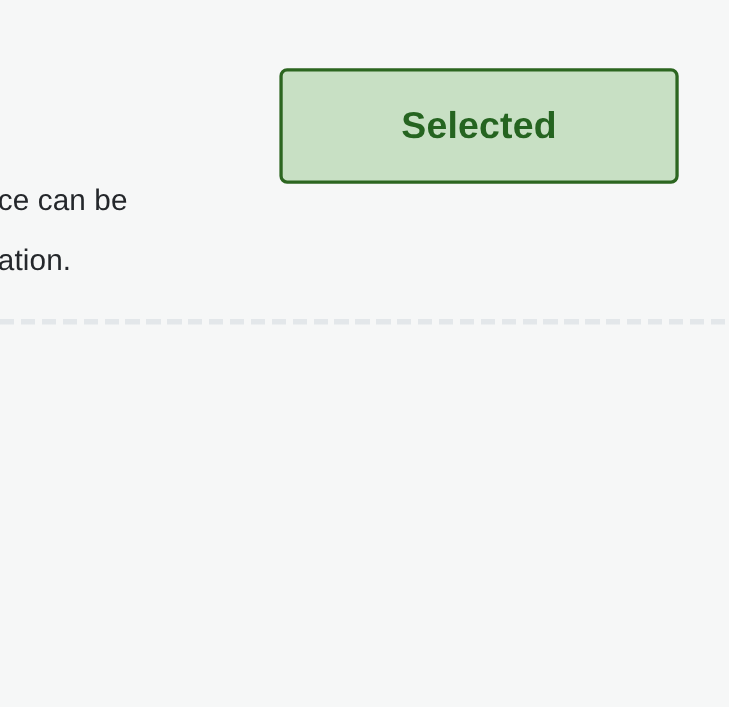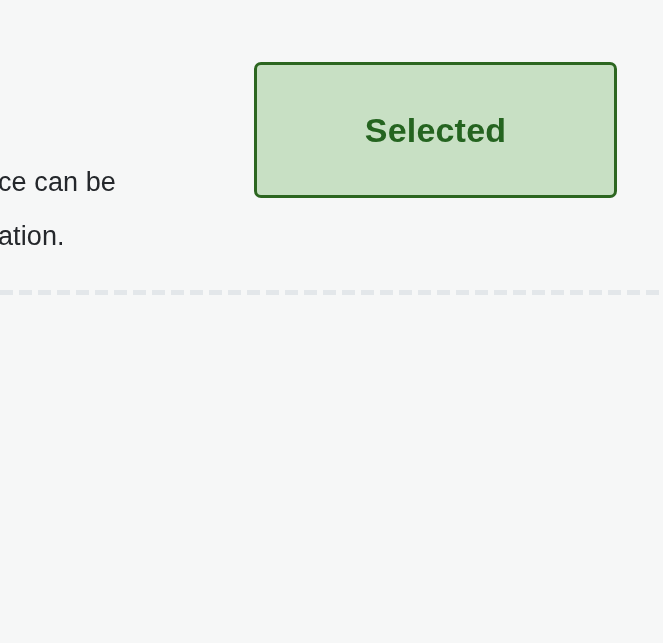--- a/index.html
+++ b/index.html
@@ -84,21 +84,21 @@
     cursor: pointer;
     font-family: "Liberation Sans", sans-serif;
     padding: 0;
     outline: none;
   }
 
   .btn-selected {
     left: 254px;
     top: 62px;
     width: 363px;
-    height: 136px;
+    height: 105px;
     background: #c8e0c4;
     border: 3px solid #2c6620;
     border-radius: 7px;
     color: #256420;
     font-size: 34px;
     font-weight: bold;
     letter-spacing: 0.2px;
   }
 </style>
 </head>

